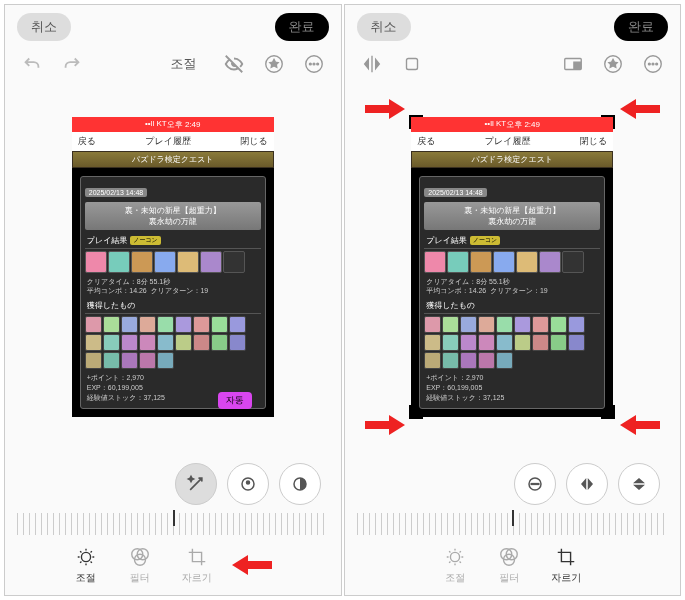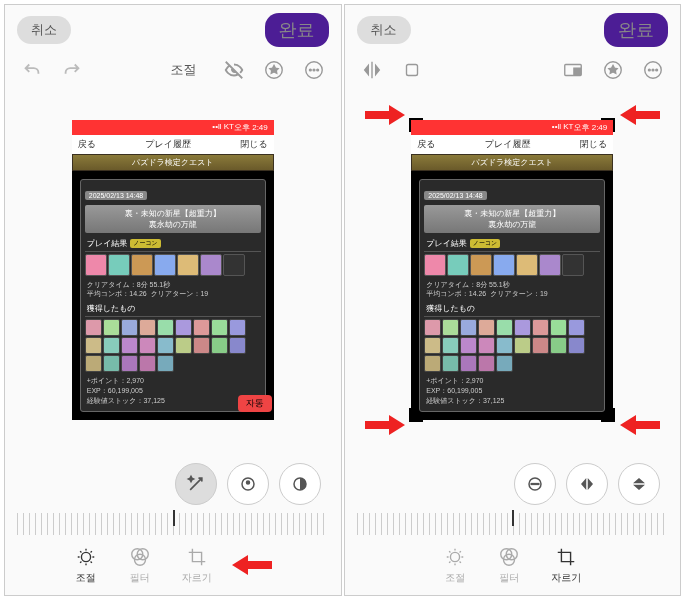--- a/index.html
+++ b/index.html
@@ -1,39 +1,39 @@
 <!DOCTYPE html>
 <html><head>
 <meta charset="utf-8">
 <style>
 *{margin:0;padding:0;box-sizing:border-box;font-family:-apple-system,sans-serif}
 body{background:#fff;width:685px;height:600px;display:flex;gap:2px;padding:4px}
 .panel{flex:1;border:1px solid #ccc;background:#fafafa;display:flex;flex-direction:column;position:relative}
 .header{display:flex;justify-content:space-between;align-items:center;padding:8px 12px}
 .btn-cancel{background:#ddd;color:#555;border:none;border-radius:14px;padding:5px 14px;font-size:13px}
-.btn-done{background:#4c1d95;color:#888;border:none;border-radius:14px;padding:5px 14px;font-size:18px}
+.btn-done{background:#000000;color:#888;border:none;border-radius:14px;padding:5px 14px;font-size:13px}
 .toolbar{display:flex;align-items:center;gap:18px;padding:4px 16px;color:#999}
 .tb-icon{width:22px;height:22px;display:flex;align-items:center;justify-content:center}
 .tb-label{color:#555;font-size:13px;margin-left:auto;margin-right:8px}
 .canvas{flex:1;display:flex;align-items:center;justify-content:center;position:relative;padding:10px}
 .phone{width:202px;background:#000;position:relative}
-.statusbar{background:#f33;color:#fff;font-size:8px;padding:2px 6px;display:flex;justify-content:flex-end}
+.statusbar{background:#f33;color:#fff;font-size:8px;padding:2px 6px;display:flex;justify-content:center}
 .navbar{background:#fff;display:flex;justify-content:space-between;padding:3px 6px;font-size:9px;color:#333}
 .banner{background:linear-gradient(#8a7a3a,#6a5a2a);color:#fff;text-align:center;font-size:8px;padding:2px;border:1px solid #3a3020}
 .card{background:#2a2a2a;margin:8px;border:1px solid #666;border-radius:3px;padding:4px}
 .date{background:#888;color:#fff;font-size:7px;padding:1px 4px;display:inline-block;border-radius:2px}
 .title-box{background:linear-gradient(#999,#777);color:#fff;text-align:center;font-size:8px;padding:3px;margin:3px 0;border-radius:2px}
 .section-h{color:#fff;font-size:8px;padding:2px;border-bottom:1px solid #555;display:flex;align-items:center;gap:3px}
 .tag{background:#cb3;color:#000;font-size:6px;padding:0 3px;border-radius:2px}
 .icons-row{display:flex;gap:1px;margin:2px 0}
 .game-icon{width:22px;height:22px;border:1px solid #555;border-radius:2px}
 .stats{color:#ccc;font-size:7px;line-height:1.4;padding:2px}
 .small-icons{display:flex;flex-wrap:wrap;gap:1px;margin:2px 0}
 .small-icon{width:17px;height:17px;border:1px solid #444;border-radius:2px}
-.auto-btn{position:absolute;right:2px;bottom:8px;background:#ef4444;border-radius:4px;padding:2px 8px;font-size:9px}
+.auto-btn{position:absolute;right:22px;bottom:8px;background:#d946ef;border-radius:4px;padding:2px 8px;font-size:9px}
 .crop-handle{position:absolute;width:14px;height:14px;border:2px solid #000}
 .ch-tl{top:-2px;left:-2px;border-right:none;border-bottom:none}
 .ch-tr{top:-2px;right:-2px;border-left:none;border-bottom:none}
 .ch-bl{bottom:-2px;left:-2px;border-right:none;border-top:none}
 .ch-br{bottom:-2px;right:-2px;border-left:none;border-top:none}
 .action-row{display:flex;justify-content:flex-end;gap:10px;padding:8px 20px}
 .circle-btn{width:42px;height:42px;border-radius:50%;background:#fff;border:1px solid #ccc;display:flex;align-items:center;justify-content:center;font-size:18px}
 .circle-btn.active{background:#ddd}
 .ruler{height:22px;background:repeating-linear-gradient(90deg,#ccc 0,#ccc 1px,transparent 1px,transparent 6px);margin:0 12px;position:relative}
 .ruler::after{content:'';position:absolute;left:50%;top:-3px;width:2px;height:16px;background:#333}

